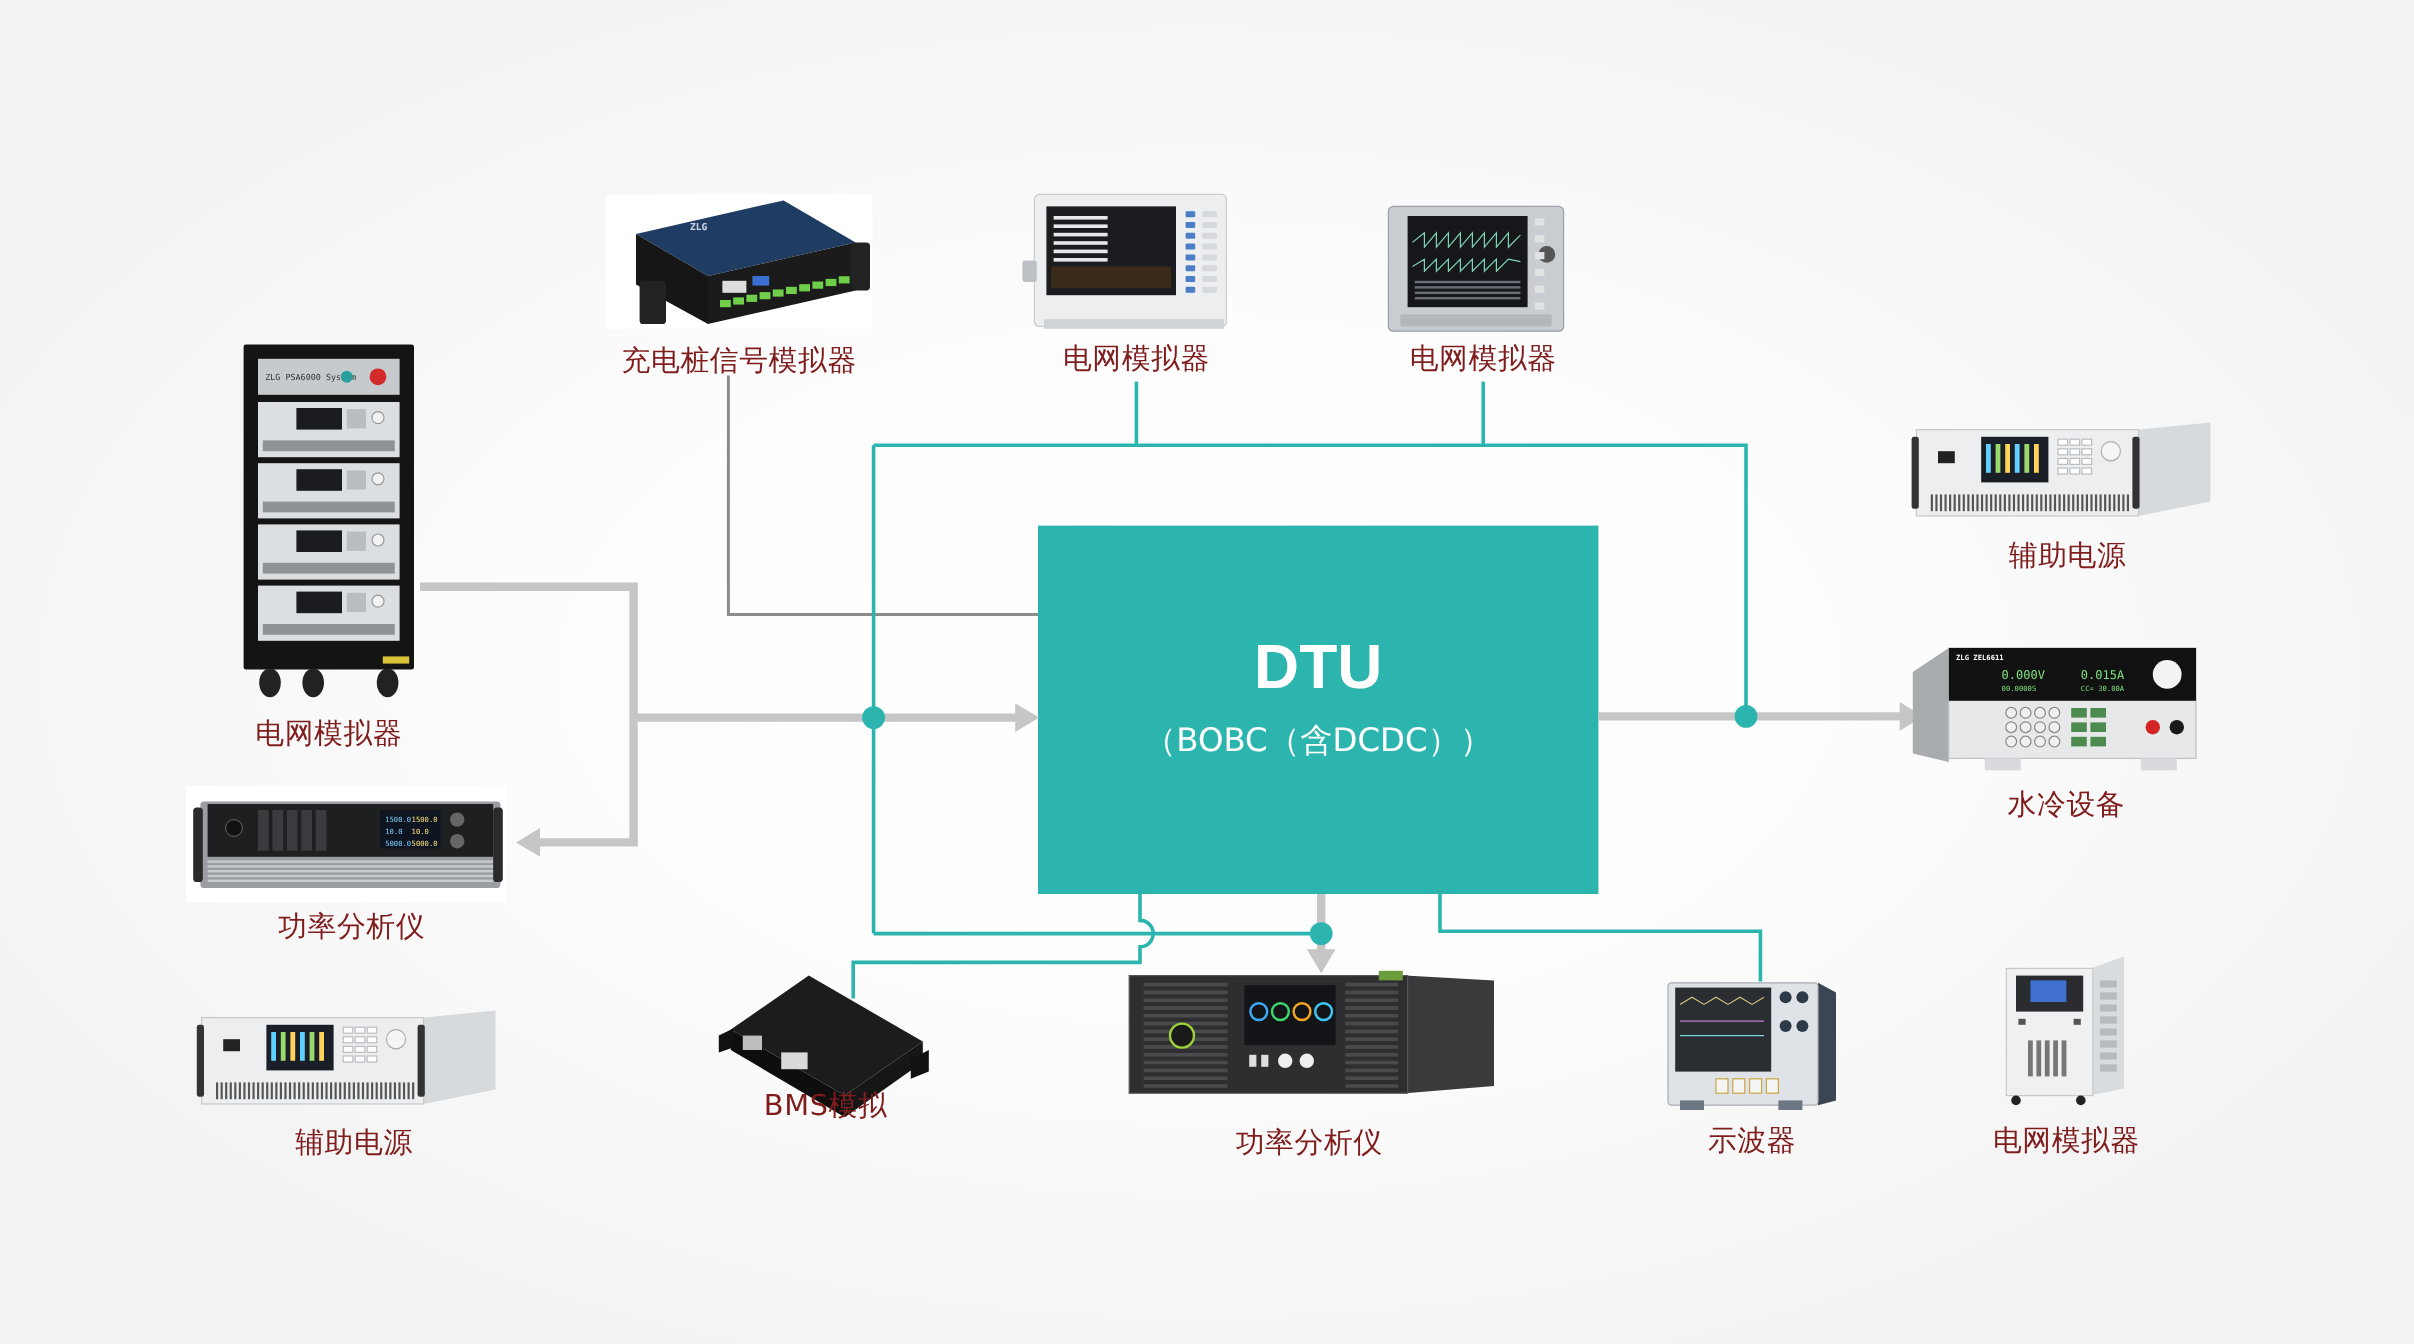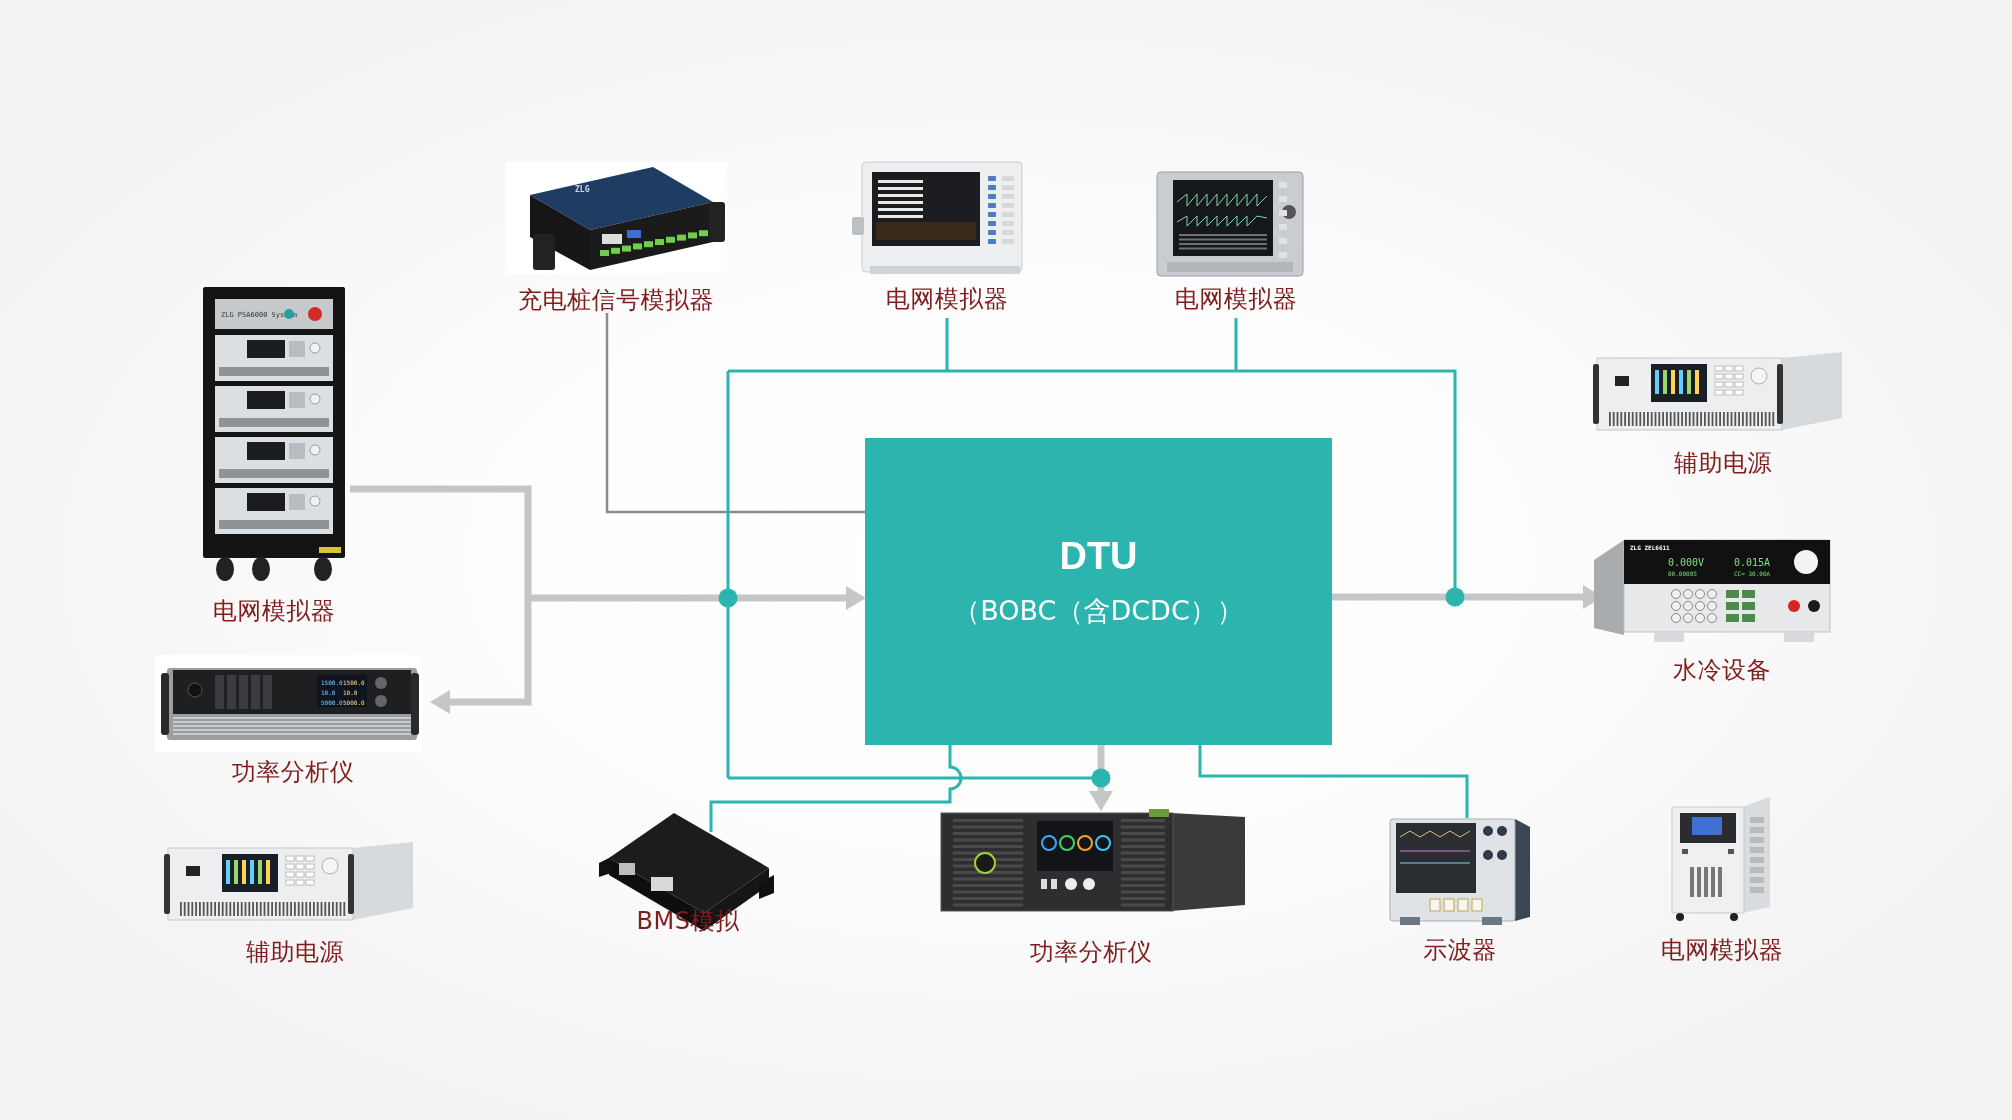--- a/index.html
+++ b/index.html
@@ -5,21 +5,21 @@
   html,body{margin:0;padding:0;}
   body{width:2012px;height:1120px;overflow:hidden;position:relative;
     background:radial-gradient(ellipse 1150px 640px at 1000px 560px,#ffffff 0%,#fdfdfd 45%,#f2f2f2 100%);
     font-family:"DejaVu Sans","Liberation Sans",sans-serif;}
   #stage{position:absolute;left:0;top:0;width:1980px;height:1120px;}
   svg#diagram{position:absolute;left:0;top:0;}
   .label{position:absolute;transform:translate(-50%,-50%);white-space:nowrap;
     font-size:24px;color:#7f1d1d;letter-spacing:0.5px;line-height:1;}
   .dtu{position:absolute;left:865px;top:438px;width:467px;height:307px;
     display:flex;flex-direction:column;align-items:center;justify-content:center;color:#fff;}
-  .dtu-title{font-family:"Liberation Sans",sans-serif;font-weight:bold;font-size:38px;line-height:1;margin-top:-22px;}
+  .dtu-title{font-family:"Liberation Sans",sans-serif;font-weight:bold;font-size:52px;line-height:1;margin-top:-22px;}
   .dtu-sub{font-size:27px;margin-top:22px;line-height:1;font-family:"DejaVu Sans",sans-serif;}
 </style>
 </head>
 <body>
 
 <div id="stage">
 
   <svg id="diagram" width="2012" height="1120" viewBox="0 0 2012 1120">
     <g id="connectors">
         <rect x="865" y="438" width="467" height="307" fill="#2bb5ae"></rect>

